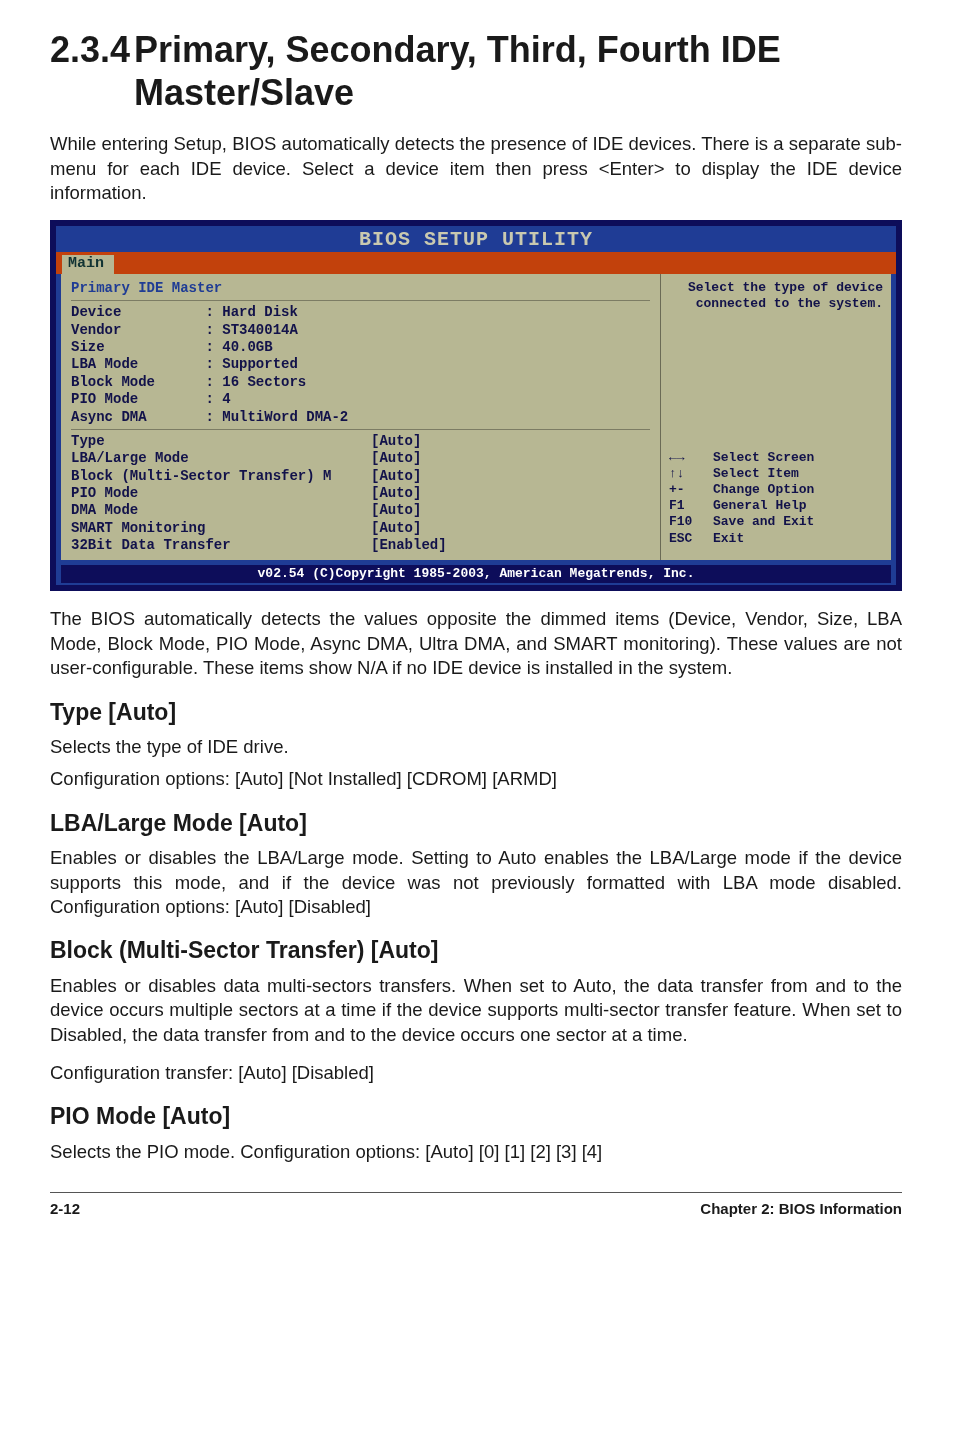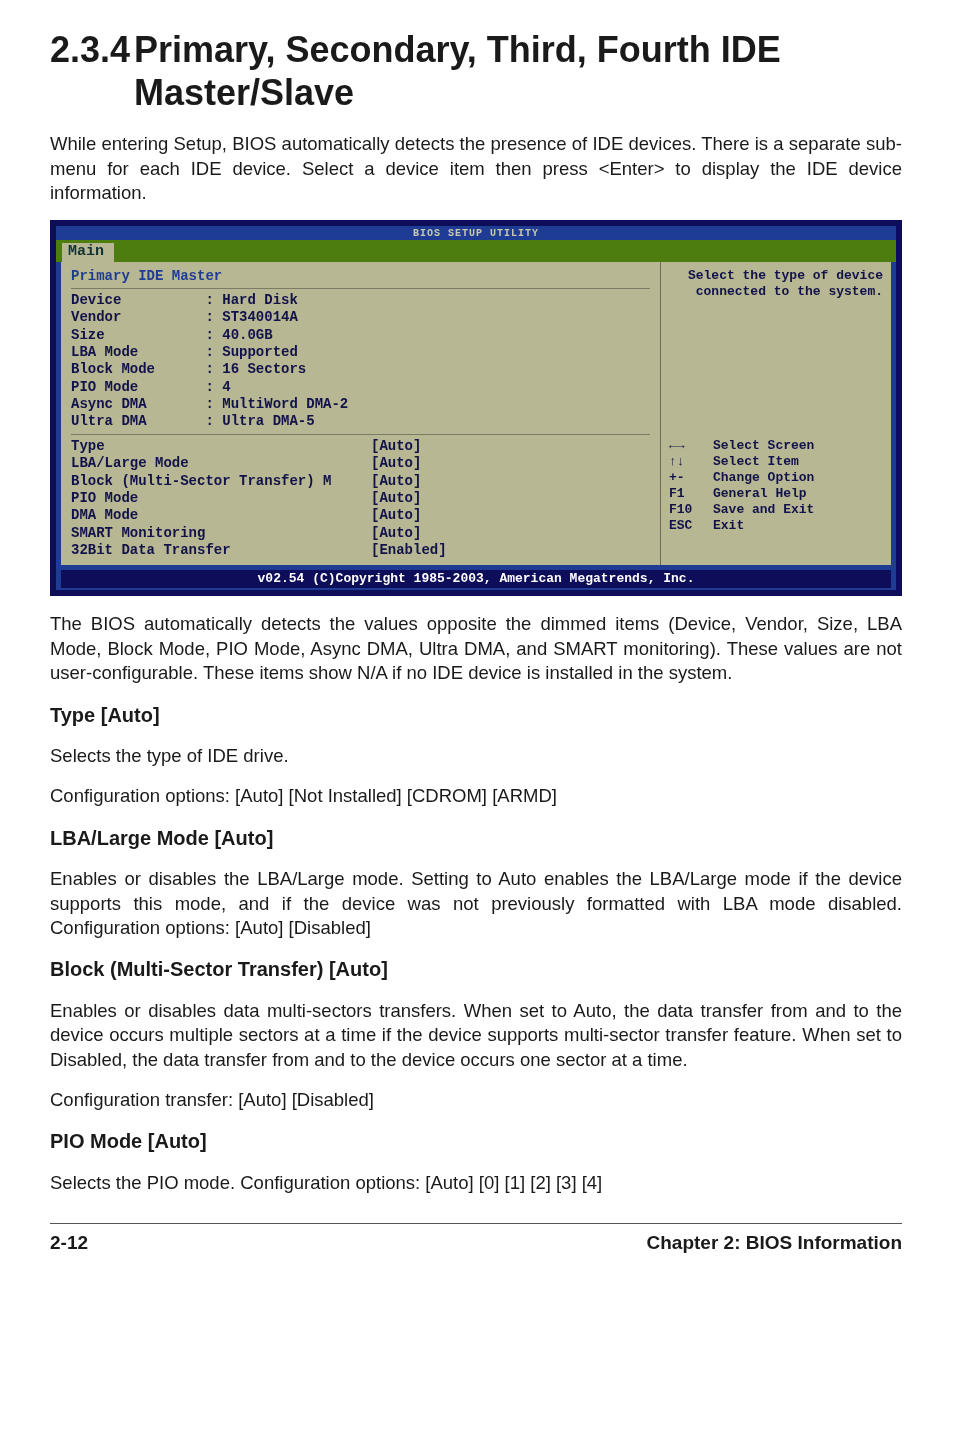--- a/index.html
+++ b/index.html
@@ -16,22 +16,22 @@
   h1 {
     font-size: 36px;
     font-weight: bold;
     margin: 0 0 18px 0;
     display: flex;
     align-items: flex-start;
     line-height: 1.2;
   }
   h1 .secno { flex: 0 0 84px; }
   h1 .sectitle { flex: 1; }
-  p.body-text { margin: 16px 0 14px 0; text-align: justify; }
-  h2.sub { font-size: 20px; font-weight: bold; margin: 16px 0 4px 0; }
+  p.body-text { margin: 8px 0 14px 0; text-align: justify; }
+  h2.sub { font-size: 23px; font-weight: bold; margin: 16px 0 4px 0; }
 
   
   .bios {
     border: 6px solid #0d0d5a;
     background: #1f3c95;
     color: #e9e9d0;
     font-family: "Courier New", monospace;
     font-size: 14px;
     line-height: 1.24;
     font-weight: bold;
@@ -40,21 +40,21 @@
   .bios .titlebar {
     display: flex;
     align-items: center;
   }
   .bios .titlebar .title {
     flex: 1;
     text-align: center;
     color: #c9c9b0;
     padding: 2px 0 0 0;
     letter-spacing: 1px;
-    font-size: 10px;
+    font-size: 20px;
   }
   .bios .tab {
     background: #b7b793;
     color: #133;
     padding: 0 10px 0 6px;
     margin: 3px 0 0 6px;
     font-size: 15px;
   }
   .bios .panel {
     display: flex;
@@ -96,54 +96,53 @@
     padding: 1px 0;
     margin: 0 5px 2px 5px;
   }
 
   .page-footer {
     display: flex;
     justify-content: space-between;
     border-top: 1px solid #555;
     margin-top: 28px;
     padding-top: 6px;
-    font-size: 19px;
+    font-size: 15px;
   }
   .page-footer .pn { font-weight: bold; }
   .page-footer .ch { font-weight: bold; }
 </style>
 </head>
 <body>
 
 <h1>
   <span class="secno">2.3.4</span>
   <span class="sectitle">Primary, Secondary, Third, Fourth IDE Master/Slave</span>
 </h1>
 
 <p class="body-text">While entering Setup, BIOS automatically detects the presence of IDE devices. There is a separate sub-menu for each IDE device. Select a device item then press &lt;Enter&gt; to display the IDE device information.</p>
 
 <div class="bios">
   <div class="titlebar">
     <div class="title">BIOS SETUP UTILITY</div>
   </div>
-  <div class="titlebar" style="background:#4d7c0f;">
+  <div class="titlebar" style="background:#c2410c;">
     <div class="tab">Main</div>
   </div>
   <div class="panel">
     <div class="left">
       <div class="row"><span class="heading-text" style="background:transparent;color:#1f3c95;font-weight:bold;">Primary IDE Master</span></div>
       <hr class="sep">
       <div class="row">Device          : Hard Disk</div>
       <div class="row">Vendor          : ST340014A</div>
       <div class="row">Size            : 40.0GB</div>
       <div class="row">LBA Mode        : Supported</div>
       <div class="row">Block Mode      : 16 Sectors</div>
       <div class="row">PIO Mode        : 4</div>
       <div class="row">Async DMA       : MultiWord DMA-2</div>
-      <div class="row">Ultra DMA       : Ultra DMA-5</div>
       <hr class="sep">
       <div class="opt">
         <div class="label">Type</div>
         <div class="val">[Auto]</div>
       </div>
       <div class="opt">
         <div class="label">LBA/Large Mode</div>
         <div class="val">[Auto]</div>
       </div>
       <div class="opt">

